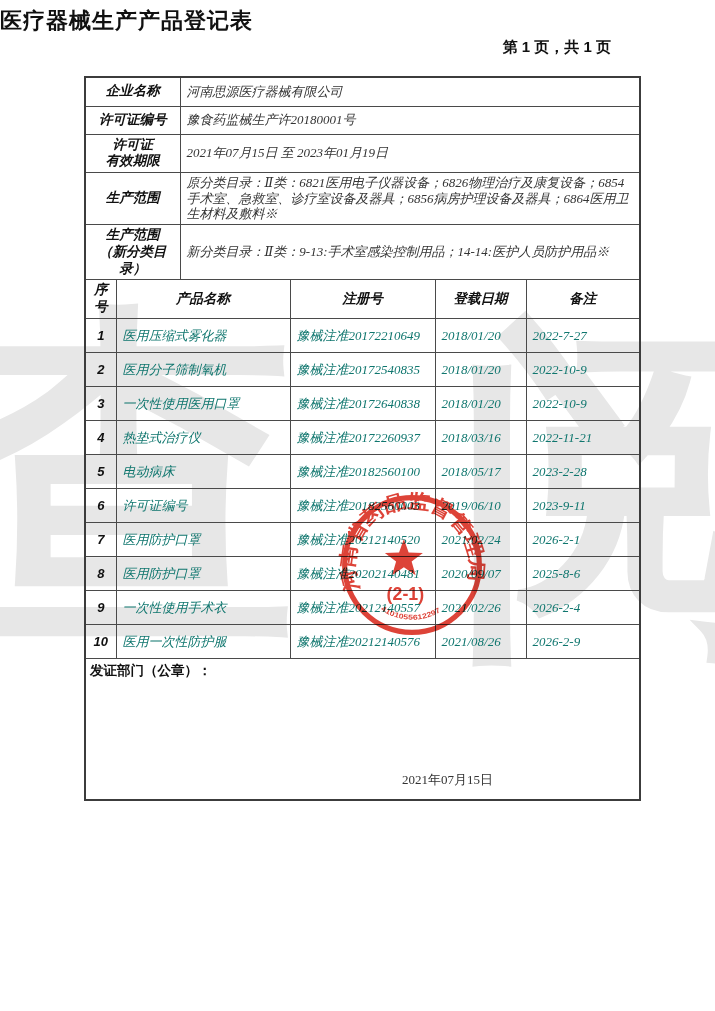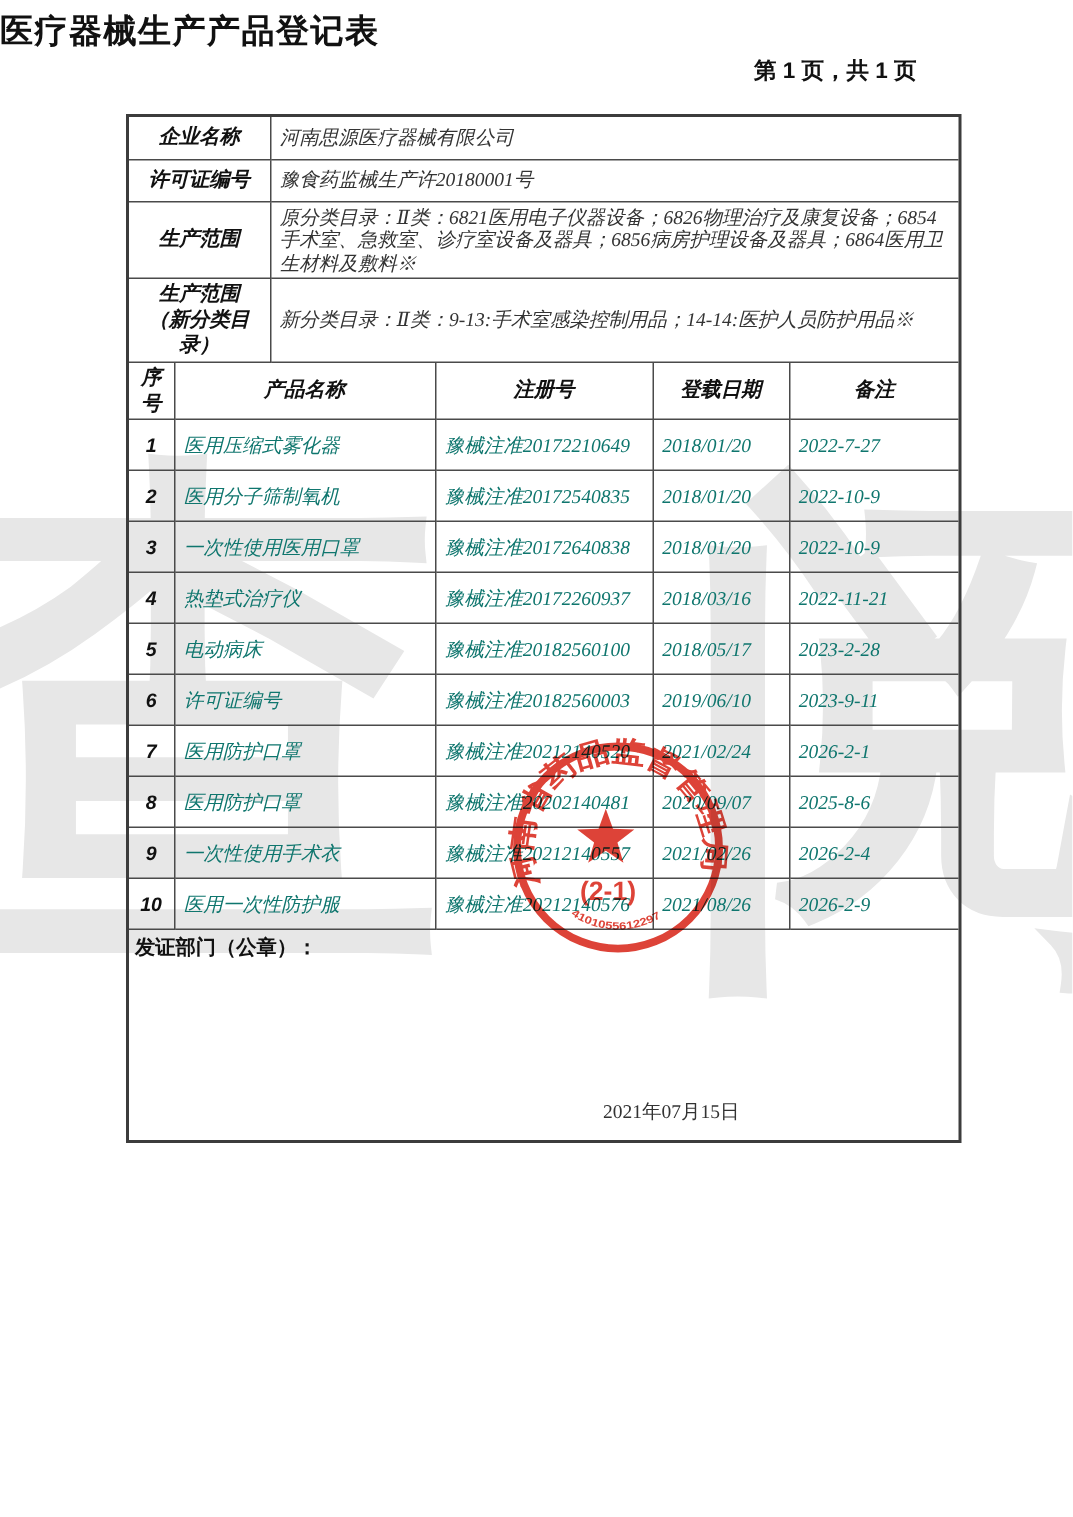--- a/index.html
+++ b/index.html
@@ -110,20 +110,25 @@
           <col style="width:459px">
         </colgroup>
       <tbody>
           <tr>
         <td class="lbl">企业名称</td>
         <td class="val">河南思源医疗器械有限公司</td>
       </tr>
       <tr>
         <td class="lbl">许可证编号</td>
         <td class="val">豫食药监械生产许20180001号</td>
+      </tr>
+      <tr>
+        <td class="lbl">许可证
+有效期限</td>
+        <td class="val">2021年07月15日  至  2023年01月19日</td>
       </tr>
       <tr>
         <td class="lbl">生产范围</td>
         <td class="val scope">原分类目录：Ⅱ类：6821医用电子仪器设备；6826物理治疗及康复设备；6854手术室、急救室、诊疗室设备及器具；6856病房护理设备及器具；6864医用卫生材料及敷料※</td>
       </tr>
       <tr>
         <td class="lbl">生产范围
 （新分类目录）</td>
         <td class="val">新分类目录：Ⅱ类：9-13:手术室感染控制用品；14-14:医护人员防护用品※</td>
       </tr>

